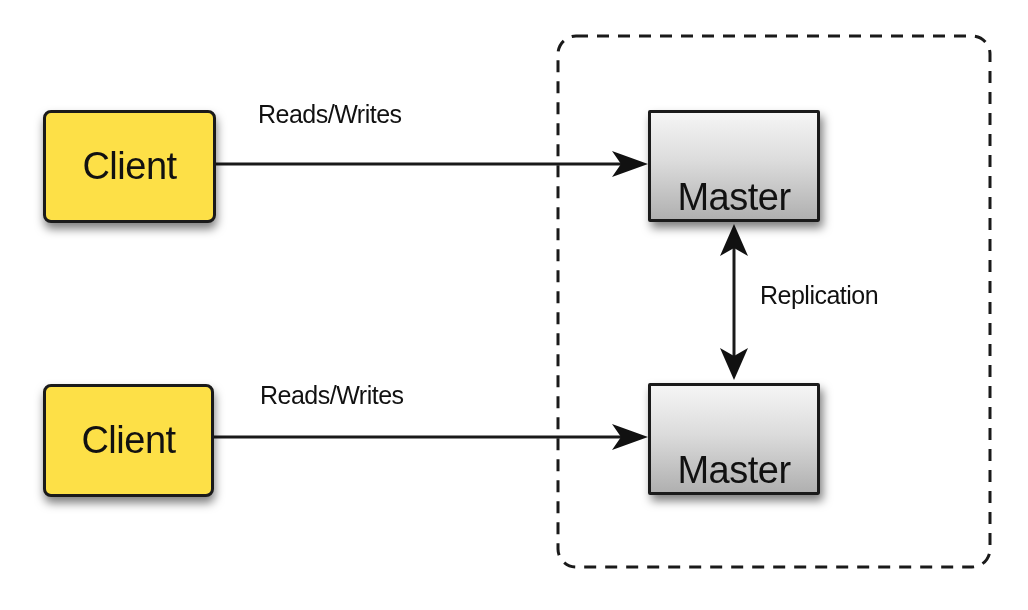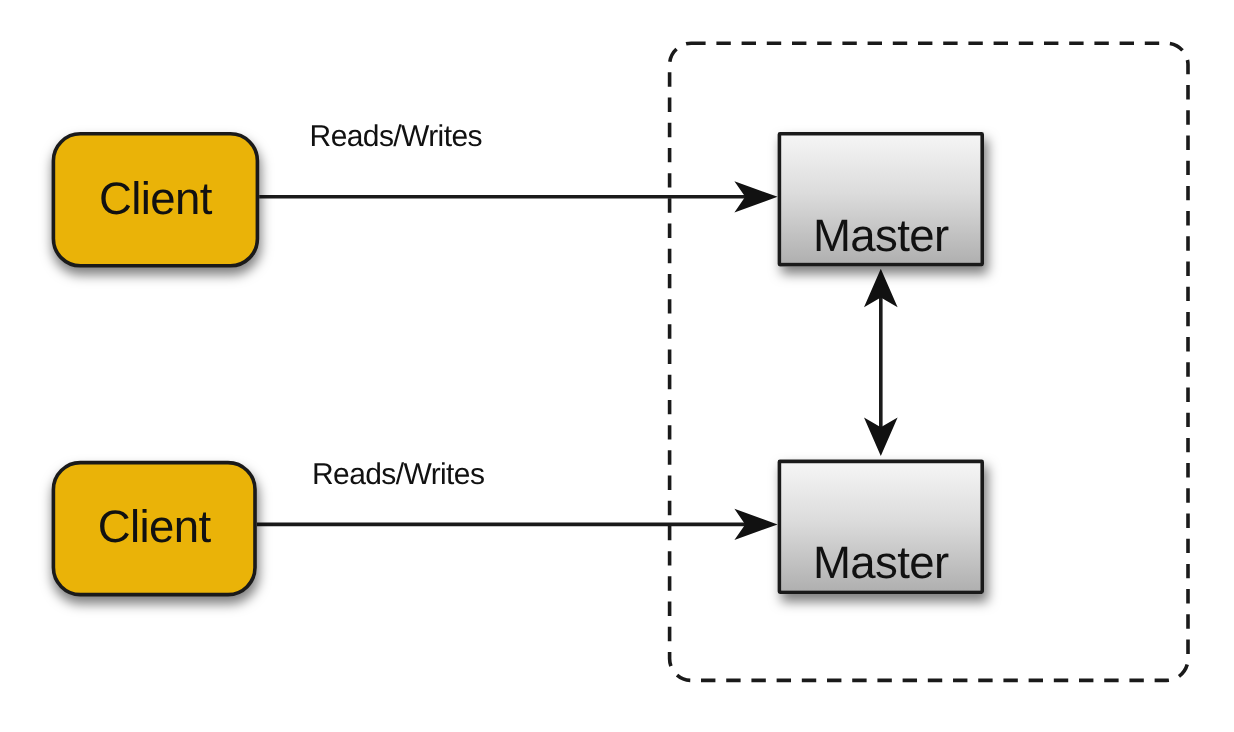--- a/index.html
+++ b/index.html
@@ -29,22 +29,22 @@
     display: flex;
     align-items: center;
     justify-content: center;
     border: 3px solid #1a1a1a;
     font-size: 38px;
     color: #111111;
     z-index: 2;
     letter-spacing: -0.5px;
   }
   .node-client {
-    background: #eab308;
-    border-radius: 24px;
+    background: #fde047;
+    border-radius: 8px;
     box-shadow: 1px 6px 10px rgba(0,0,0,0.50);
   }
   .node-master {
     background: linear-gradient(180deg, #f5f5f5 0%, #dcdcdc 45%, #b0b0b0 100%);
     border-radius: 2px;
     box-shadow: 3px 6px 10px rgba(0,0,0,0.50);
     align-items: flex-end;
   }
   .client-top    { left: 43px;  top: 110px; width: 173px; height: 113px; }
   .client-bottom { left: 43px;  top: 384px; width: 171px; height: 113px; }
@@ -96,14 +96,15 @@
   </div>
 
   <div class="node node-master master-bottom">
     <span>Master</span>
   </div>
 
   <div class="edge-label label-rw-top">Reads/Writes</div>
 
   <div class="edge-label label-rw-bottom">Reads/Writes</div>
 
+  <div class="edge-label label-replication">Replication</div>
 
 </div>
 
 </body></html>

